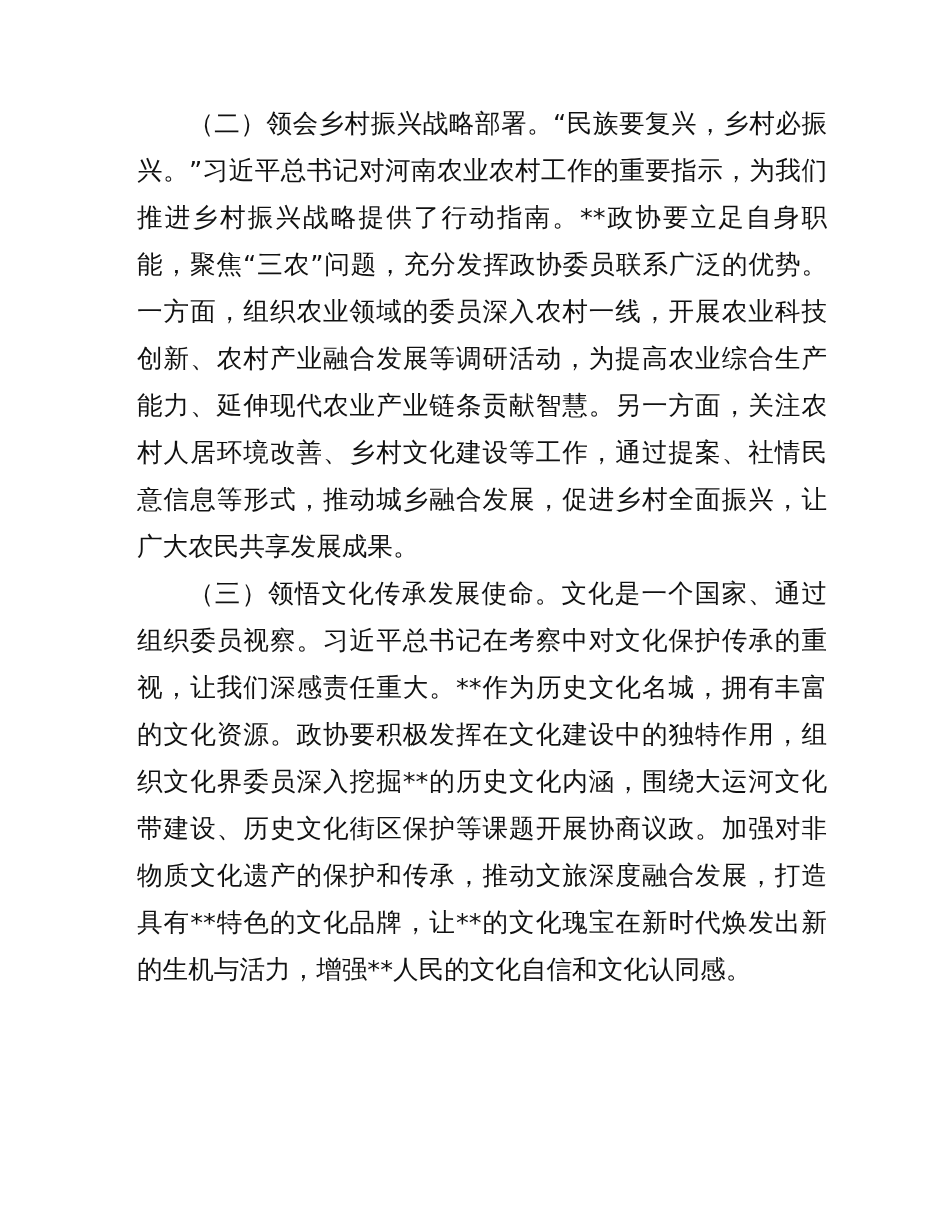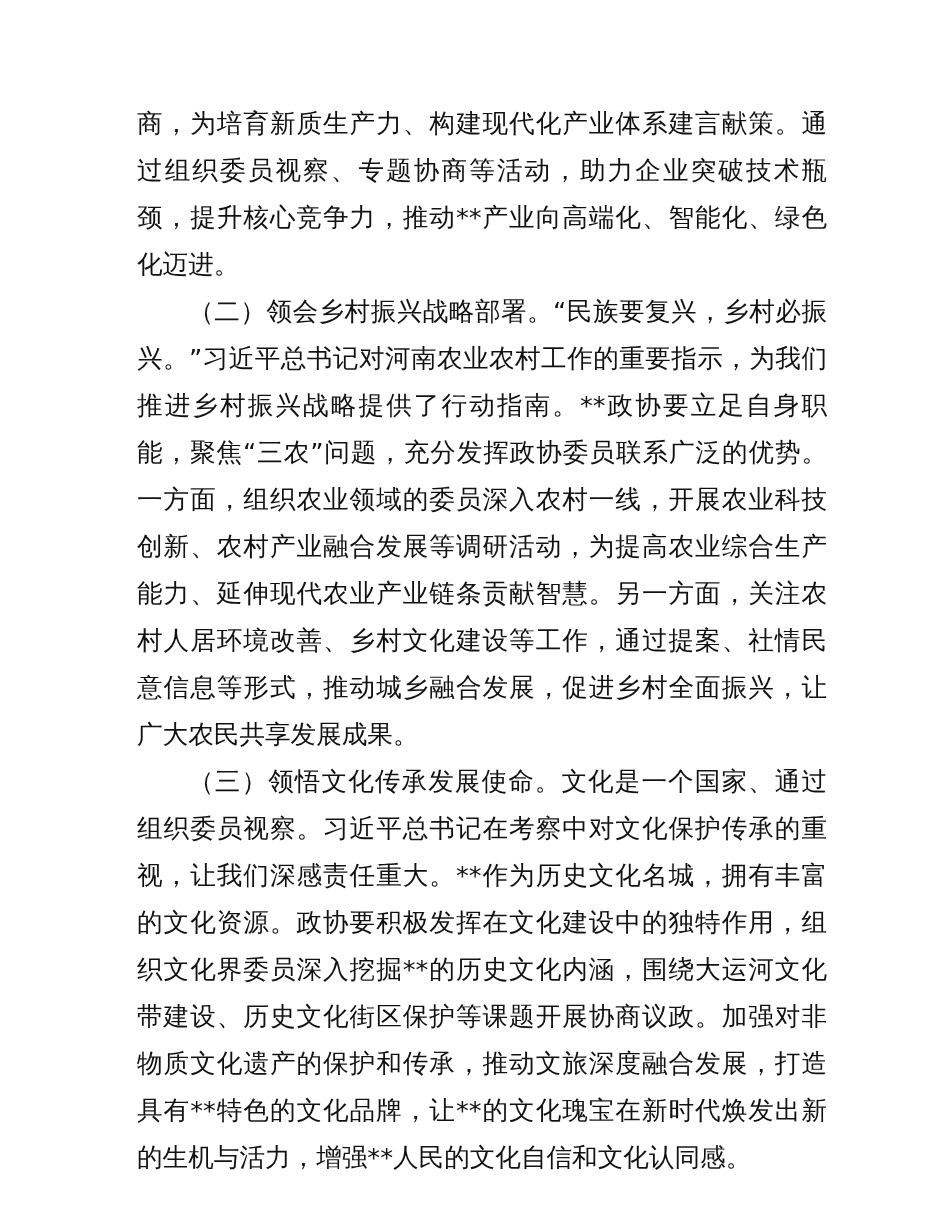--- a/index.html
+++ b/index.html
@@ -51,20 +51,19 @@
   .indent {
     text-indent: 2em;
   }
 </style>
 </head>
 <body>
 
 <div class="page">
   <div class="text-body">
 
-    <p class="para">商，为培育新质生产力、构建现代化产业体系建言献策。通过组织委员视察、专题协商等活动，助力企业突破技术瓶颈，提升核心竞争力，推动**产业向高端化、智能化、绿色化迈进。</p>
 
     <p class="para indent">（二）领会乡村振兴战略部署。“民族要复兴，乡村必振兴。”习近平总书记对河南农业农村工作的重要指示，为我们推进乡村振兴战略提供了行动指南。**政协要立足自身职能，聚焦“三农”问题，充分发挥政协委员联系广泛的优势。一方面，组织农业领域的委员深入农村一线，开展农业科技创新、农村产业融合发展等调研活动，为提高农业综合生产能力、延伸现代农业产业链条贡献智慧。另一方面，关注农村人居环境改善、乡村文化建设等工作，通过提案、社情民意信息等形式，推动城乡融合发展，促进乡村全面振兴，让广大农民共享发展成果。</p>
 
     <p class="para indent">（三）领悟文化传承发展使命。文化是一个国家、通过组织委员视察。习近平总书记在考察中对文化保护传承的重视，让我们深感责任重大。**作为历史文化名城，拥有丰富的文化资源。政协要积极发挥在文化建设中的独特作用，组织文化界委员深入挖掘**的历史文化内涵，围绕大运河文化带建设、历史文化街区保护等课题开展协商议政。加强对非物质文化遗产的保护和传承，推动文旅深度融合发展，打造具有**特色的文化品牌，让**的文化瑰宝在新时代焕发出新的生机与活力，增强**人民的文化自信和文化认同感。</p>
 
   </div>
 </div>
 
 </body></html>

